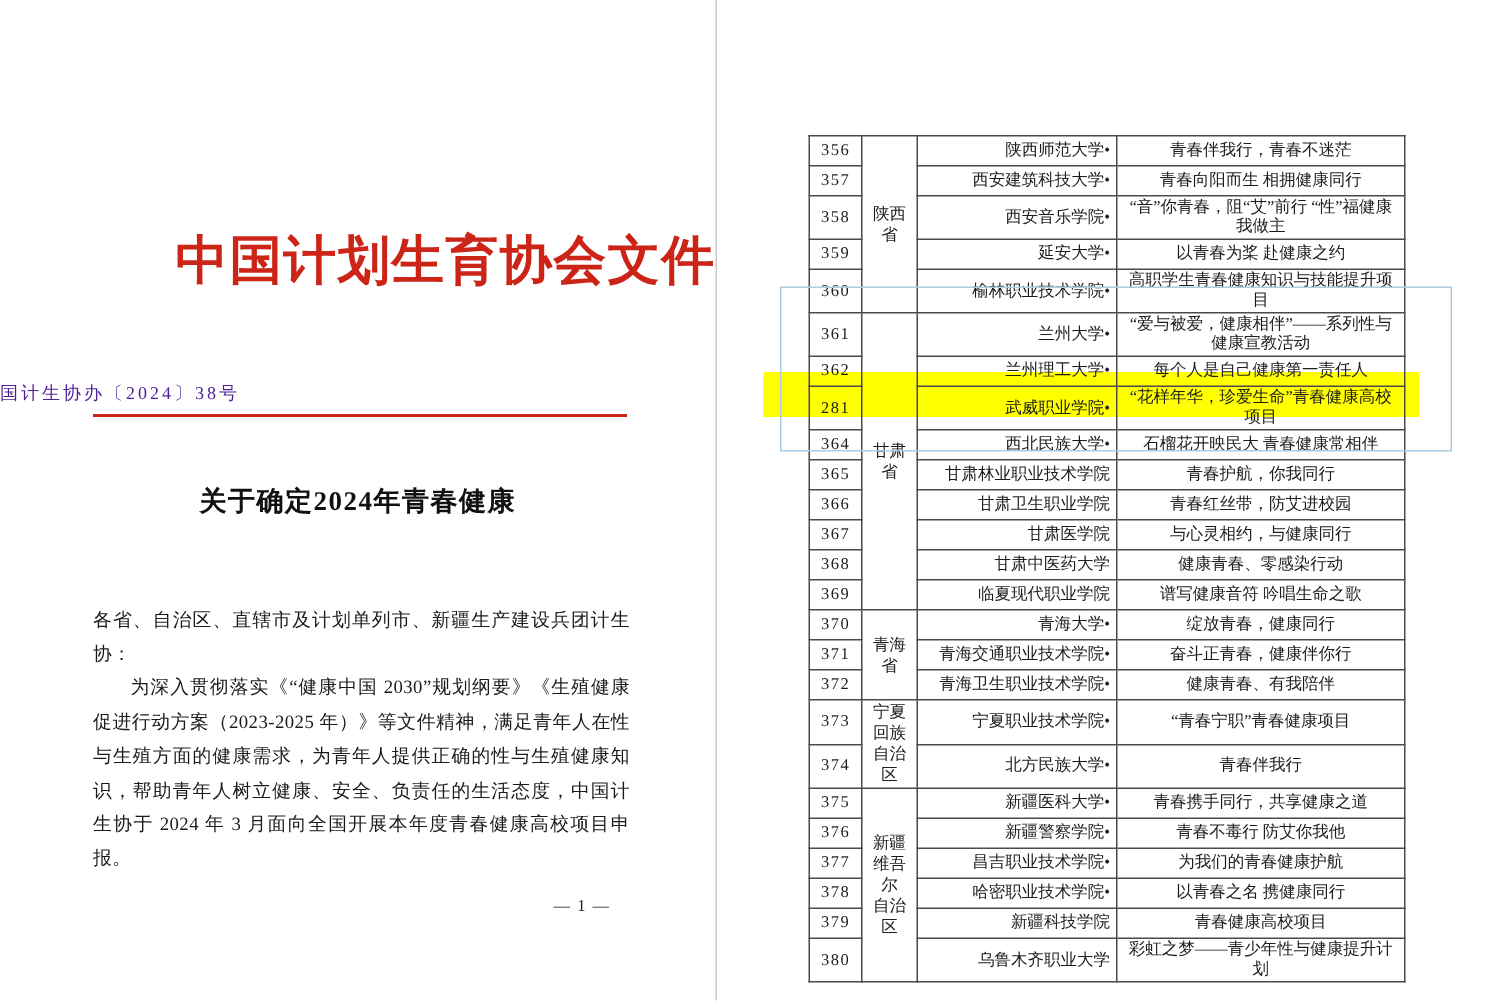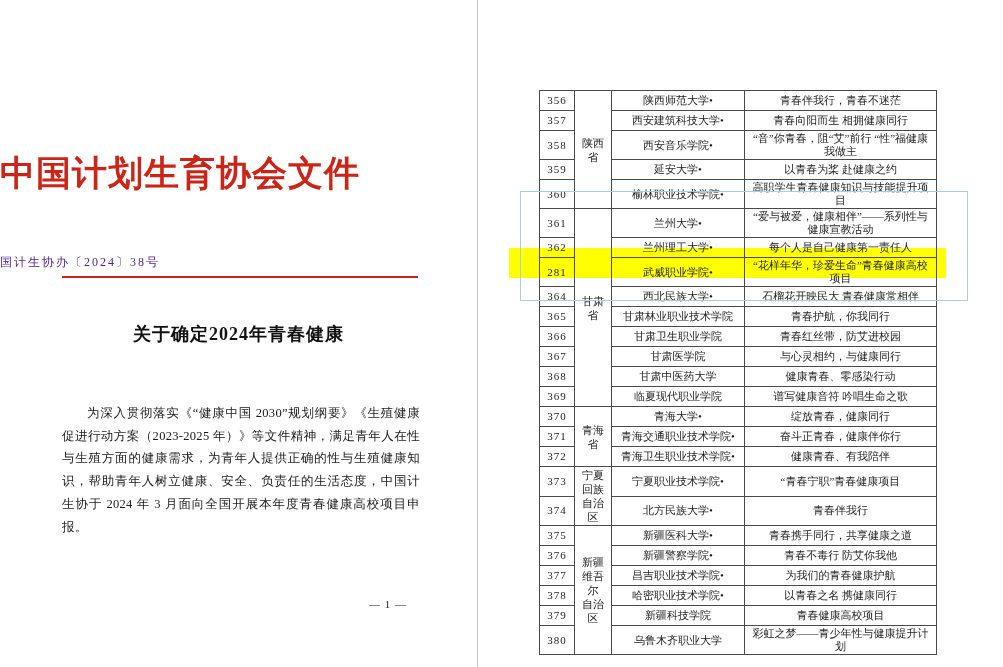--- a/index.html
+++ b/index.html
@@ -12,21 +12,21 @@
   }
   *{box-sizing:border-box;}
   html,body{margin:0;padding:0;}
   body{
     width:1003px;height:667px;overflow:hidden;background:#ffffff;position:relative;
     font-family:"Liberation Serif","DejaVu Serif",serif;color:var(--ink);
   }
   
   .left-page{position:absolute;left:0;top:0;width:477px;height:667px;background:#fff;}
   .org-title{
-    position:absolute;top:150px;left:0;width:477px;text-align:left;
+    position:absolute;top:150px;left:0;width:477px;text-align:right;
     font-size:35px;font-weight:bold;color:var(--accent-red);letter-spacing:1px;white-space:nowrap;
   }
   .doc-number{
     position:absolute;top:254px;left:0;width:477px;text-align:left;
     font-size:12px;letter-spacing:2px;color:#4c1d95;
   }
   .red-line{position:absolute;top:276px;left:62px;width:356px;height:2px;background:var(--accent-red);}
   .notice-title{
     position:absolute;top:320px;left:0;width:477px;text-align:center;
     font-size:18px;font-weight:bold;line-height:29px;letter-spacing:1px;color:#111;
@@ -56,38 +56,39 @@
     font-size:11px;line-height:13px;color:#1c1c1c;
   }
   table.project-table td{
     border:1px solid var(--table-border);
     padding:1px 4px;vertical-align:middle;background:transparent;overflow:hidden;
   }
   table.project-table tr{height:20px;}
   table.project-table tr.tall{height:29px;}
   td.col-no{text-align:center;letter-spacing:1px;}
   td.col-prov{text-align:center;white-space:pre-line;line-height:14px;}
-  td.col-univ{text-align:center;}
+  td.col-univ{text-align:right;}
   td.col-proj{text-align:center;}
   .blue-box{
     position:absolute;left:42px;top:191px;width:448px;height:110px;
     border:1px solid var(--selection-blue);z-index:3;pointer-events:none;background:transparent;
   }
 </style>
 </head>
 <body>
 
 <div class="left-page">
   <div class="org-title">中国计划生育协会文件</div>
   <div class="doc-number">国计生协办〔2024〕38号</div>
   <div class="red-line"></div>
   <div class="notice-title">
     <div>关于确定2024年青春健康</div>
   </div>
   <div class="body-text">
+    <p class="salutation">各省、自治区、直辖市及计划单列市、新疆生产建设兵团计生协：</p>
     <p>为深入贯彻落实《“健康中国 2030”规划纲要》《生殖健康促进行动方案（2023-2025 年）》等文件精神，满足青年人在性与生殖方面的健康需求，为青年人提供正确的性与生殖健康知识，帮助青年人树立健康、安全、负责任的生活态度，中国计生协于 2024 年 3 月面向全国开展本年度青春健康高校项目申报。</p>
   </div>
   <div class="page-number">— 1 —</div>
 </div>
 
 <div class="right-page">
   <div class="yellow-highlight"></div>
   <table class="project-table">
     <colgroup>
       <col style="width:35px">

